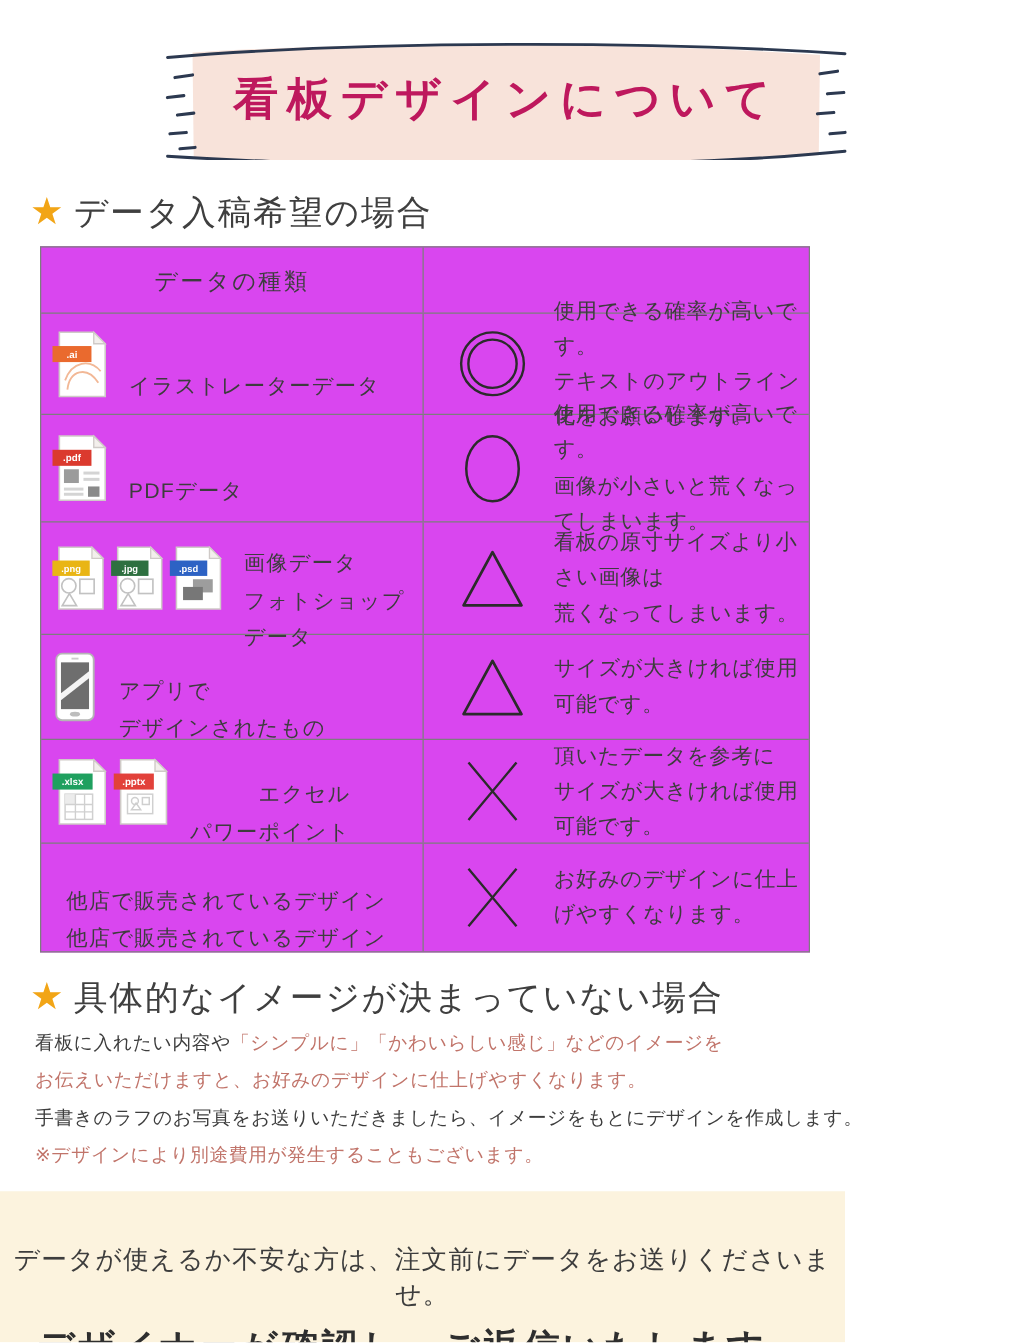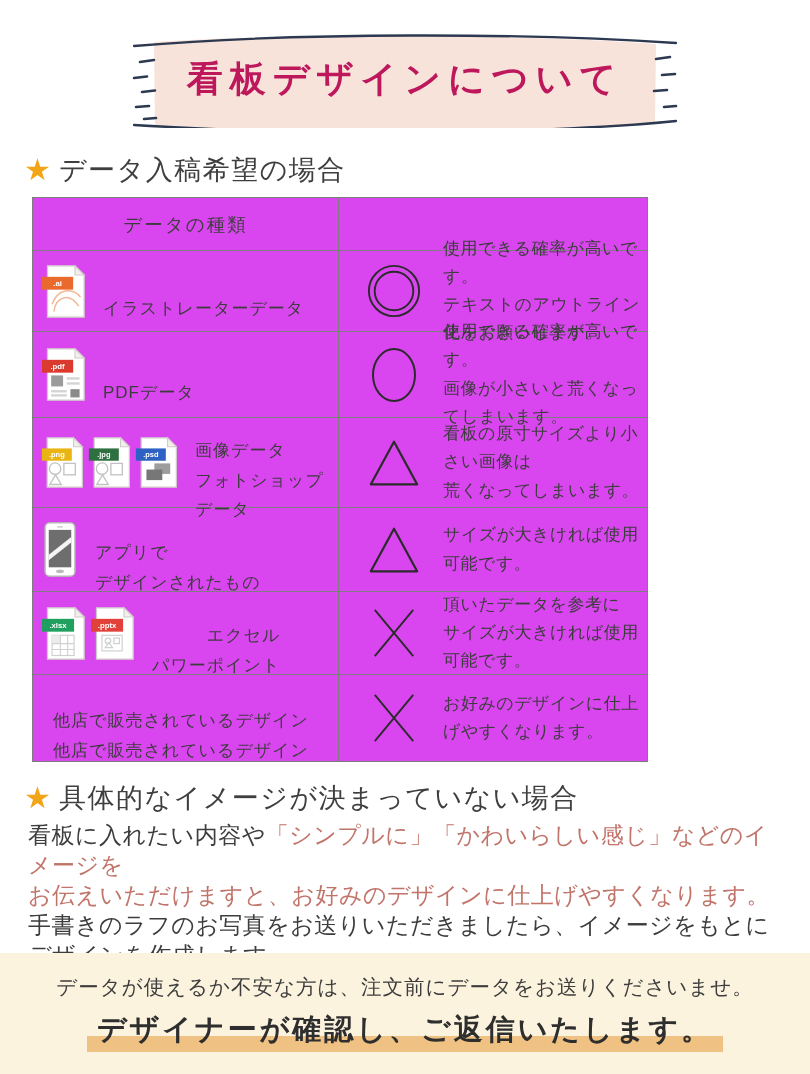--- a/index.html
+++ b/index.html
@@ -28,28 +28,28 @@
   .td-l.no-icon{padding-left:20px;}
   .td-r{flex:1;display:flex;align-items:center;padding-left:26px;box-sizing:border-box;justify-content:flex-end;}
   .th-cell{justify-content:center;padding-left:0;}
   .th-label{font-size:18.5px;letter-spacing:2px;color:#3d3d3d;}
   .icons{display:flex;gap:3px;align-items:center;flex:none;}
   .lbl{margin-left:16px;font-size:17px;letter-spacing:1px;line-height:1.75;color:#3d3d3d;margin-top:36px;}
   .sym{width:58px;flex:none;display:flex;justify-content:center;align-items:center;}
   .desc{margin-left:20px;font-size:17px;line-height:1.65;letter-spacing:0.5px;color:#3d3d3d;}
 
   
-  .notes{position:absolute;left:28px;top:820px;width:760px;font-size:23px;
+  .notes{position:absolute;left:28px;top:820px;width:760px;font-size:15px;
          line-height:30px;letter-spacing:0.5px;}
   .t-dark{color:#3d3d3d;}
   .t-accent{color:#c1746a;}
 
   
-  .footer{position:absolute;left:0;bottom:0;width:810px;height:121px;background:#fcf3de;
-          text-align:center;box-sizing:border-box;padding-top:20px;}
+  .footer{position:absolute;left:0;bottom:0;width:676px;height:121px;background:#fcf3de;
+          text-align:center;box-sizing:border-box;padding-top:40px;}
   .f1{font-size:20.5px;letter-spacing:1px;color:#3d3d3d;}
   .f2{margin-top:9px;font-family:"Liberation Serif","DejaVu Serif",serif;font-size:29px;
       font-weight:600;letter-spacing:3px;color:#2e2e2e;}
   .f2 .hl{background:linear-gradient(transparent 58%, #efc183 58%);padding:0 10px 7px;}
 
   svg text.badge{font-family:"Liberation Sans",sans-serif;font-size:8.5px;font-weight:bold;fill:#fff;}
 </style>
 </head>
 <body>
 

